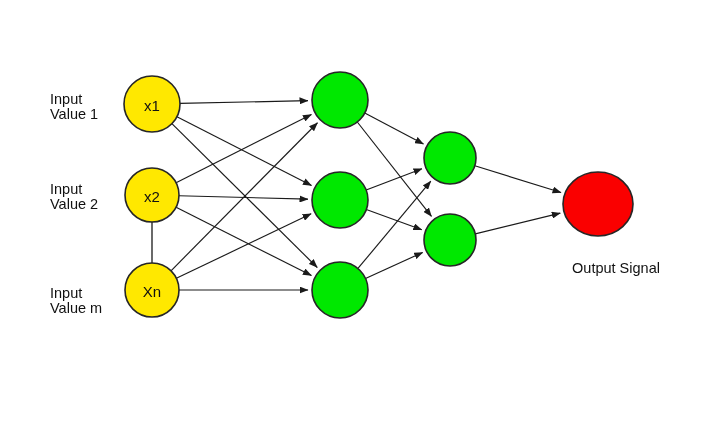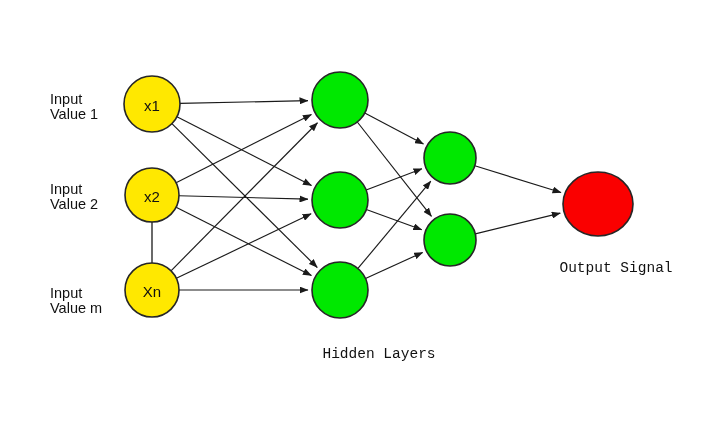--- a/index.html
+++ b/index.html
@@ -50,21 +50,21 @@
     position: absolute;
     font-family: "Liberation Sans", sans-serif;
     font-size: 14.5px;
     color: #111111;
     line-height: 15px;
     white-space: pre-line;
     text-align: left;
   }
   .center-label {
     position: absolute;
-    font-family: Liberation Mono, monospace;
+    font-family: Liberation Sans, sans-serif;
     font-size: 14.5px;
     color: #111111;
     text-align: center;
     white-space: nowrap;
   }
 </style>
 </head>
 <body>
 
 <div id="canvas">
@@ -131,16 +131,15 @@
       </g>
   </svg>
 
   <div class="side-label" style="left: 50px; top: 92px;">Input
 Value 1</div>
   <div class="side-label" style="left: 50px; top: 182px;">Input
 Value 2</div>
   <div class="side-label" style="left: 50px; top: 286px;">Input
 Value m</div>
 
-  <div class="center-label" style="left: 379px; top: 346px; transform: translateX(-50%);">Hidden Layers</div>
   <div class="center-label" style="left: 616px; top: 260px; transform: translateX(-50%);">Output Signal</div>
 
 </div>
 
 </body></html>

